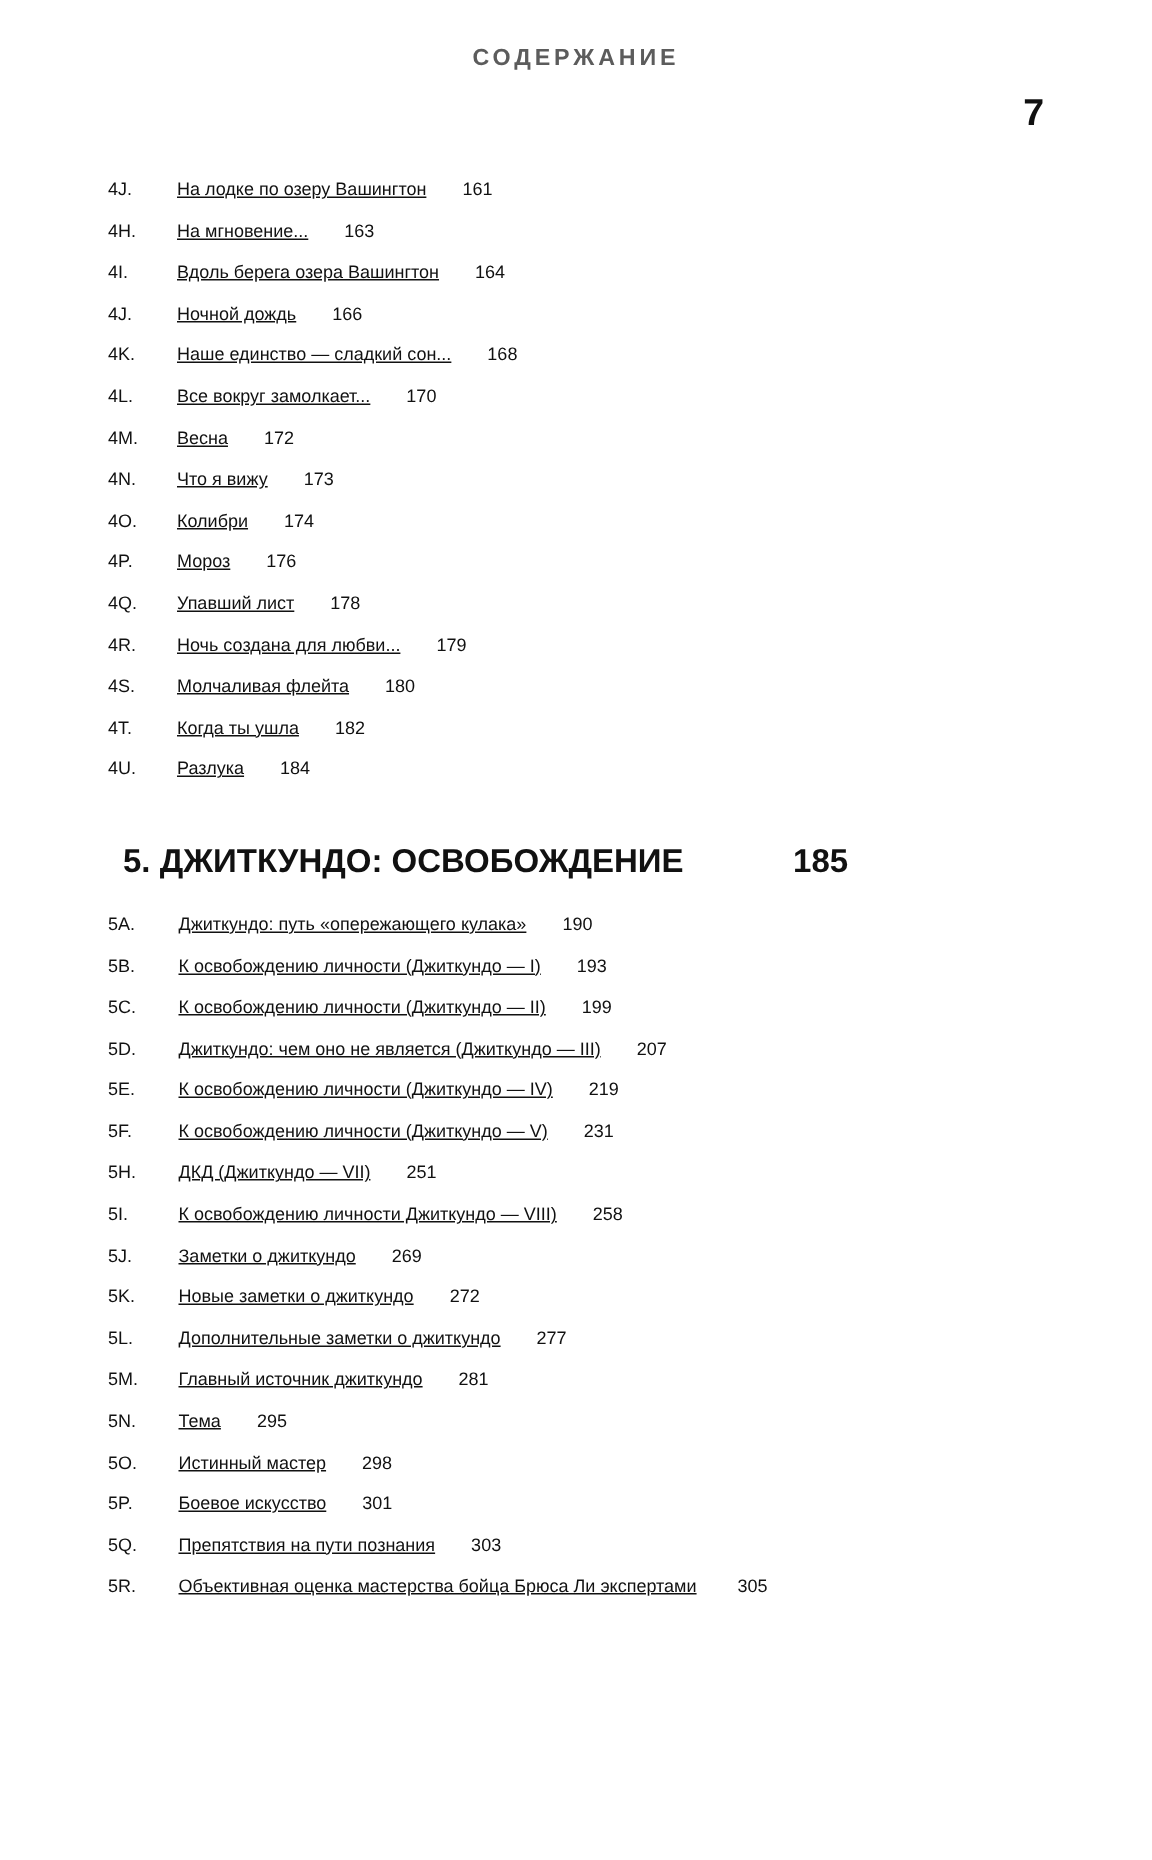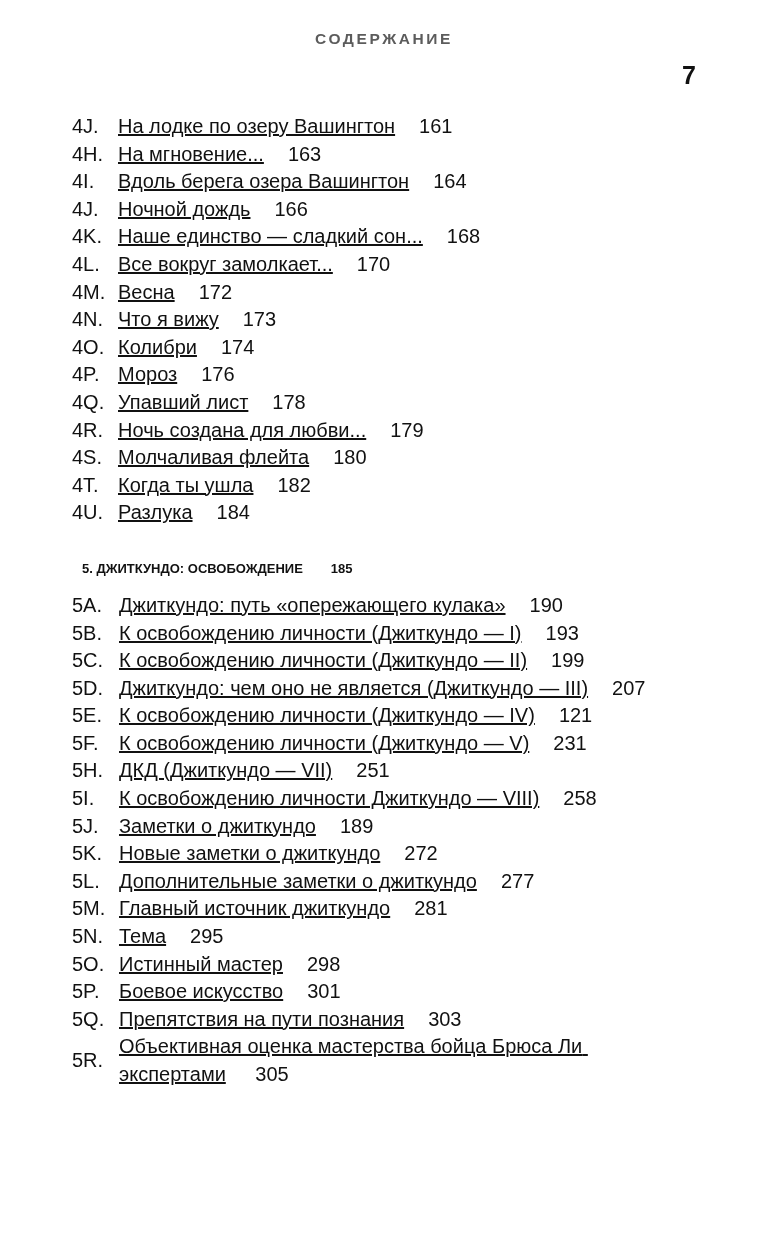--- a/index.html
+++ b/index.html
@@ -43,21 +43,21 @@
     font-size: 25px;
     font-weight: bold;
     color: #111111;
   }
   .toc {
     margin-top: 23px;
   }
   .entry {
     display: flex;
     align-items: baseline;
-    font-size: 20px;
+    font-size: 12px;
     line-height: 27.6px;
     color: #111111;
     white-space: nowrap;
   }
   .entry .code {
     width: 46px;
     flex: 0 0 46px;
     text-align: left;
   }
   .entry .title {
@@ -71,25 +71,26 @@
     white-space: normal;
     align-items: center;
   }
   .entry.wrap .title-block {
     display: block;
     max-width: 560px;
   }
   .section-head {
     display: flex;
     align-items: baseline;
-    font-size: 13px;
+    font-size: 22px;
     font-weight: bold;
     margin-top: 34px;
     margin-bottom: 16px;
     padding-left: 10px;
+    gap: 45px;
   }
   .section-head .sec-title {
     text-transform: uppercase;
   }
   .section-head .pagenum {
     padding-left: 28px;
   }
   .group-2 .entry .code {
     width: 47px;
     flex: 0 0 47px;
@@ -207,41 +208,41 @@
         <span class="pagenum">199</span>
       </div>
       <div class="entry">
         <span class="code">5D.</span>
         <span class="title">Джиткундо: чем оно не является (Джиткундо — III)</span>
         <span class="pagenum">207</span>
       </div>
       <div class="entry">
         <span class="code">5E.</span>
         <span class="title">К освобождению личности (Джиткундо — IV)</span>
-        <span class="pagenum">121</span>
+        <span class="pagenum">219</span>
       </div>
       <div class="entry">
         <span class="code">5F.</span>
         <span class="title">К освобождению личности (Джиткундо — V)</span>
         <span class="pagenum">231</span>
       </div>
       <div class="entry">
         <span class="code">5H.</span>
         <span class="title">ДКД (Джиткундо — VII)</span>
         <span class="pagenum">251</span>
       </div>
       <div class="entry">
         <span class="code">5I.</span>
         <span class="title">К освобождению личности Джиткундо — VIII)</span>
         <span class="pagenum">258</span>
       </div>
       <div class="entry">
         <span class="code">5J.</span>
         <span class="title">Заметки о джиткундо</span>
-        <span class="pagenum">189</span>
+        <span class="pagenum">269</span>
       </div>
       <div class="entry">
         <span class="code">5K.</span>
         <span class="title">Новые заметки о джиткундо</span>
         <span class="pagenum">272</span>
       </div>
       <div class="entry">
         <span class="code">5L.</span>
         <span class="title">Дополнительные заметки о джиткундо</span>
         <span class="pagenum">277</span>

